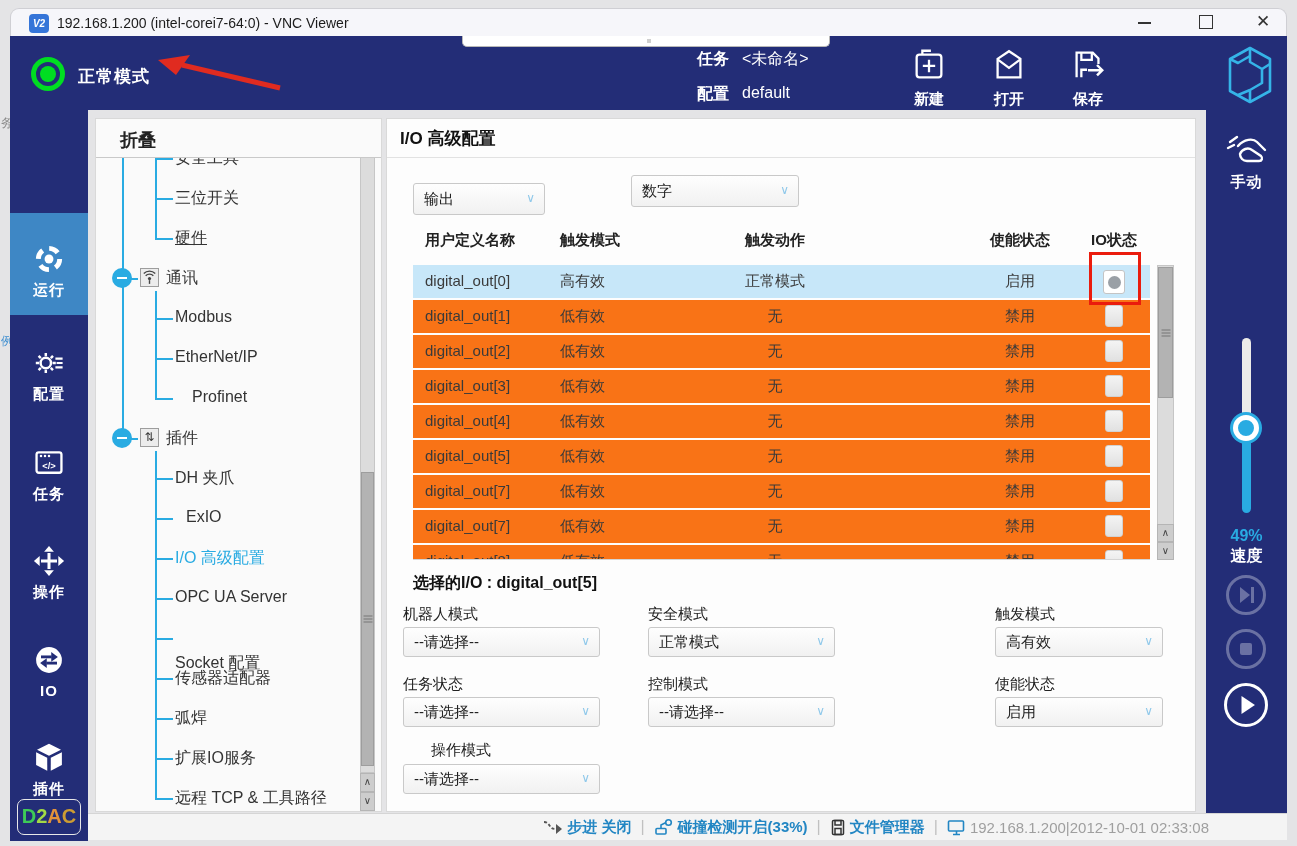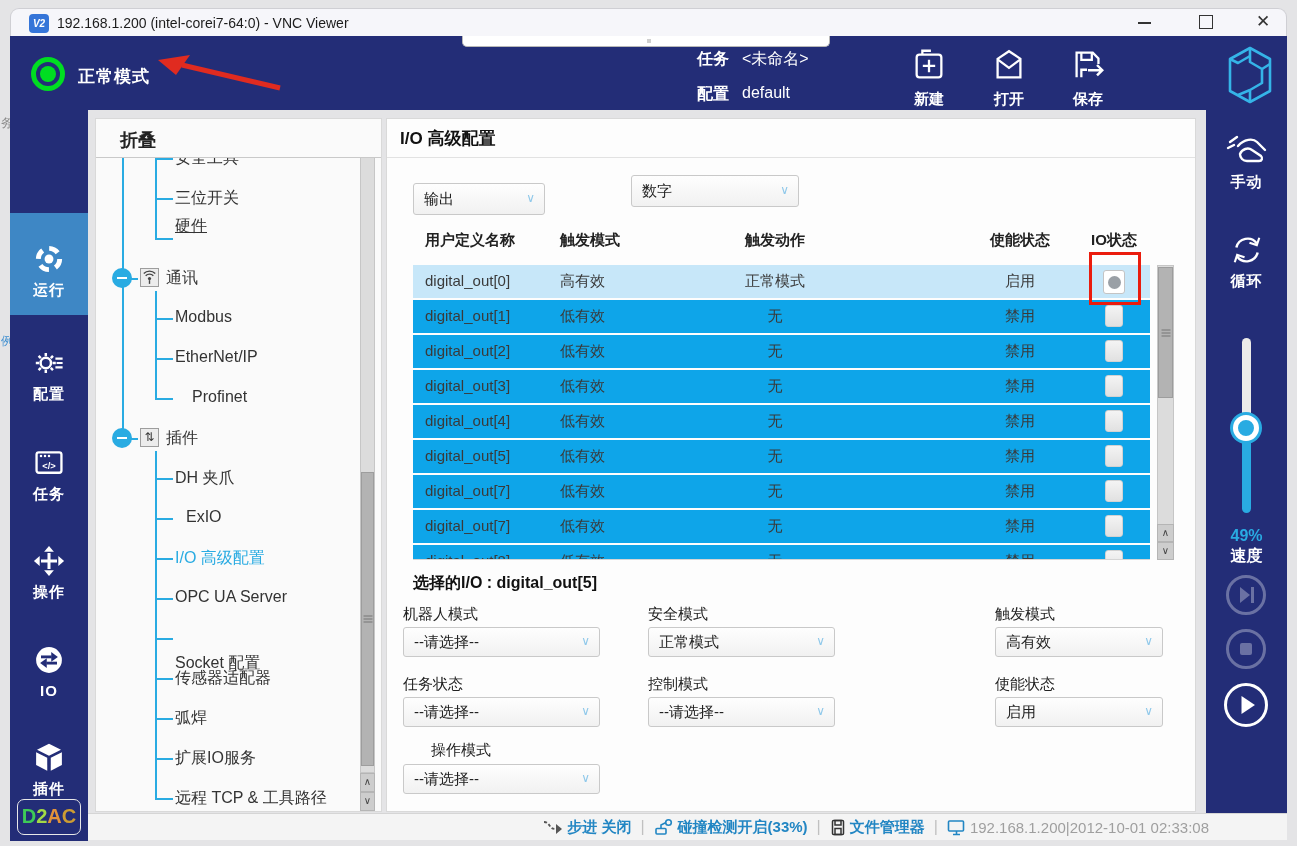--- a/index.html
+++ b/index.html
@@ -62,21 +62,21 @@
   .main-title { left:400px; top:127px; font-size:17px; font-weight:bold; color:#111; }
   .main-title-rule { left:387px; top:157px; width:808px; height:1px; background:#e2e2e2; }
 
   .dd { position:absolute; border:1px solid #c9c9c9; border-radius:3px;
     background:linear-gradient(#fefefe,#f1f1f1); cursor:pointer; }
   .dd .val { position:absolute; left:10px; top:50%; transform:translateY(-50%); font-size:15px; color:#222; }
   .dd .chev { position:absolute; right:9px; top:50%; transform:translateY(-54%); font-size:12px; color:#8fc8ea; }
 
   .th { position:absolute; font-size:15px; font-weight:bold; color:#222; }
   #table-rows { left:413px; top:265px; width:737px; height:295px; overflow:hidden; border-bottom:1px solid #d5d5d5; }
-  .trow { position:relative; width:737px; height:33px; margin-bottom:2px; background:#0ea5e9; cursor:pointer; }
+  .trow { position:relative; width:737px; height:33px; margin-bottom:2px; background:#f97316; cursor:pointer; }
   .trow.sel { background:#c7e7f9; }
   .trow span { position:absolute; top:7px; font-size:15px; color:#3a3a3a; }
   .c-name { left:12px; } .c-trig { left:147px; }
   .c-act { left:292px; width:140px; text-align:center; }
   .c-en { left:567px; width:80px; text-align:center; }
   .io-box { position:absolute; top:5px; }
   .io-on { left:690px; width:22px; height:24px; background:#fff; border:1px solid #c4c4c4; border-radius:3px; }
   .io-on::after{ content:""; position:absolute; left:3.5px; top:4.5px; width:13px; height:13px; border-radius:50%; background:#9aa0a6;}
   .io-off { left:692px; width:18px; height:22px; background:linear-gradient(#f4f4f4,#e1e1e1); border:1px solid #d2d2d2; border-radius:3px; }
 
@@ -227,21 +227,21 @@
     <div id="tree-body">
         <div class="tline" style="left: 26px; top: 0px; width: 2px; height: 320px;"></div>
         <div class="tline" style="left: 59px; top: 0px; width: 2px; height: 120px;"></div>
         <div class="tline" style="left: 59px; top: 172px; width: 2px; height: 108px;"></div>
         <div class="tline" style="left: 59px; top: 332px; width: 2px; height: 348px;"></div>
         <div class="tline" style="left: 59px; top: 39px; width: 18px; height: 2px;"></div>
         <div class="tree-item" style="left: 79px; top: 29px;">安全工具</div>
         <div class="tline" style="left: 59px; top: 79px; width: 18px; height: 2px;"></div>
         <div class="tree-item" style="left: 79px; top: 69px;">三位开关</div>
         <div class="tline" style="left: 59px; top: 119px; width: 18px; height: 2px;"></div>
-        <div class="tree-item" style="left: 79px; top: 97px; text-decoration: underline;">硬件</div>
+        <div class="tree-item" style="left: 79px; top: 109px; text-decoration: underline;">硬件</div>
         <div class="tline" style="left: 26px; top: 159px; width: 16px; height: 2px;"></div>
         <div class="tbullet" style="left: 16px; top: 149px;"></div>
         <div class="gicon" style="left: 44px; top: 149px;"><svg viewBox="0 0 16 16" fill="none" stroke="#444" stroke-width="1.3">
             <path d="M4.4 6.4 a5 5 0 0 1 7.2 0 M2.6 4.2 a7.6 7.6 0 0 1 10.8 0"></path>
             <circle cx="8" cy="9" r="1.5" fill="#444" stroke="none"></circle>
             <path d="M8 10.5 V14"></path>
           </svg></div>
         <div class="tree-item" style="left: 70px; top: 149px;">通讯</div>
         <div class="tline" style="left: 59px; top: 199px; width: 18px; height: 2px;"></div>
         <div class="tree-item" style="left: 79px; top: 189px;">Modbus</div>
@@ -418,30 +418,20 @@
   <div class="abs right-sidebar"></div>
   <div class="abs rs-item" style="left:1206px; top:133px;">
     <span>
       <svg viewBox="0 0 44 36" fill="none" stroke="#fff" stroke-width="2.4" stroke-linecap="round">
         <path d="M5 9 L12 4 M3 15 L9 12"></path>
         <path d="M13 13 C19 6 28 5 32 9 L40 17"></path>
         <path d="M15 21 C17 16 23 14 27 17 L36 23 C38 25 37 28 34 28 L22 28 C18 28 15 25 15 21 Z"></path>
       </svg></span>
     <div class="lbl">手动</div>
   </div>
-  <div class="abs rs-item" style="left:1206px; top:232px;">
-    <span>
-      <svg viewBox="0 0 44 44" fill="none" stroke="#fff" stroke-width="3">
-        <path d="M34 14 A14 14 0 0 0 9 19"></path>
-        <path d="M10 30 A14 14 0 0 0 35 25"></path>
-        <path d="M37 7 L34 16 L25 13" stroke-width="2.6"></path>
-        <path d="M7 37 L10 28 L19 31" stroke-width="2.6"></path>
-      </svg></span>
-    <div class="lbl">循环</div>
-  </div>
   <div class="abs slider-track-top"></div>
   <div class="abs slider-track-bot"></div>
   <div class="abs slider-handle"></div>
   <div class="abs speed-val">49%</div>
   <div class="abs speed-lbl">速度</div>
   <div class="abs pb dim" style="top:575px;">
     <svg viewBox="0 0 34 34">
         <path d="M11 9 L21 17 L11 25 Z" fill="#fff"></path>
         <rect x="22" y="9" width="3" height="16" fill="#fff"></rect>
       </svg>

